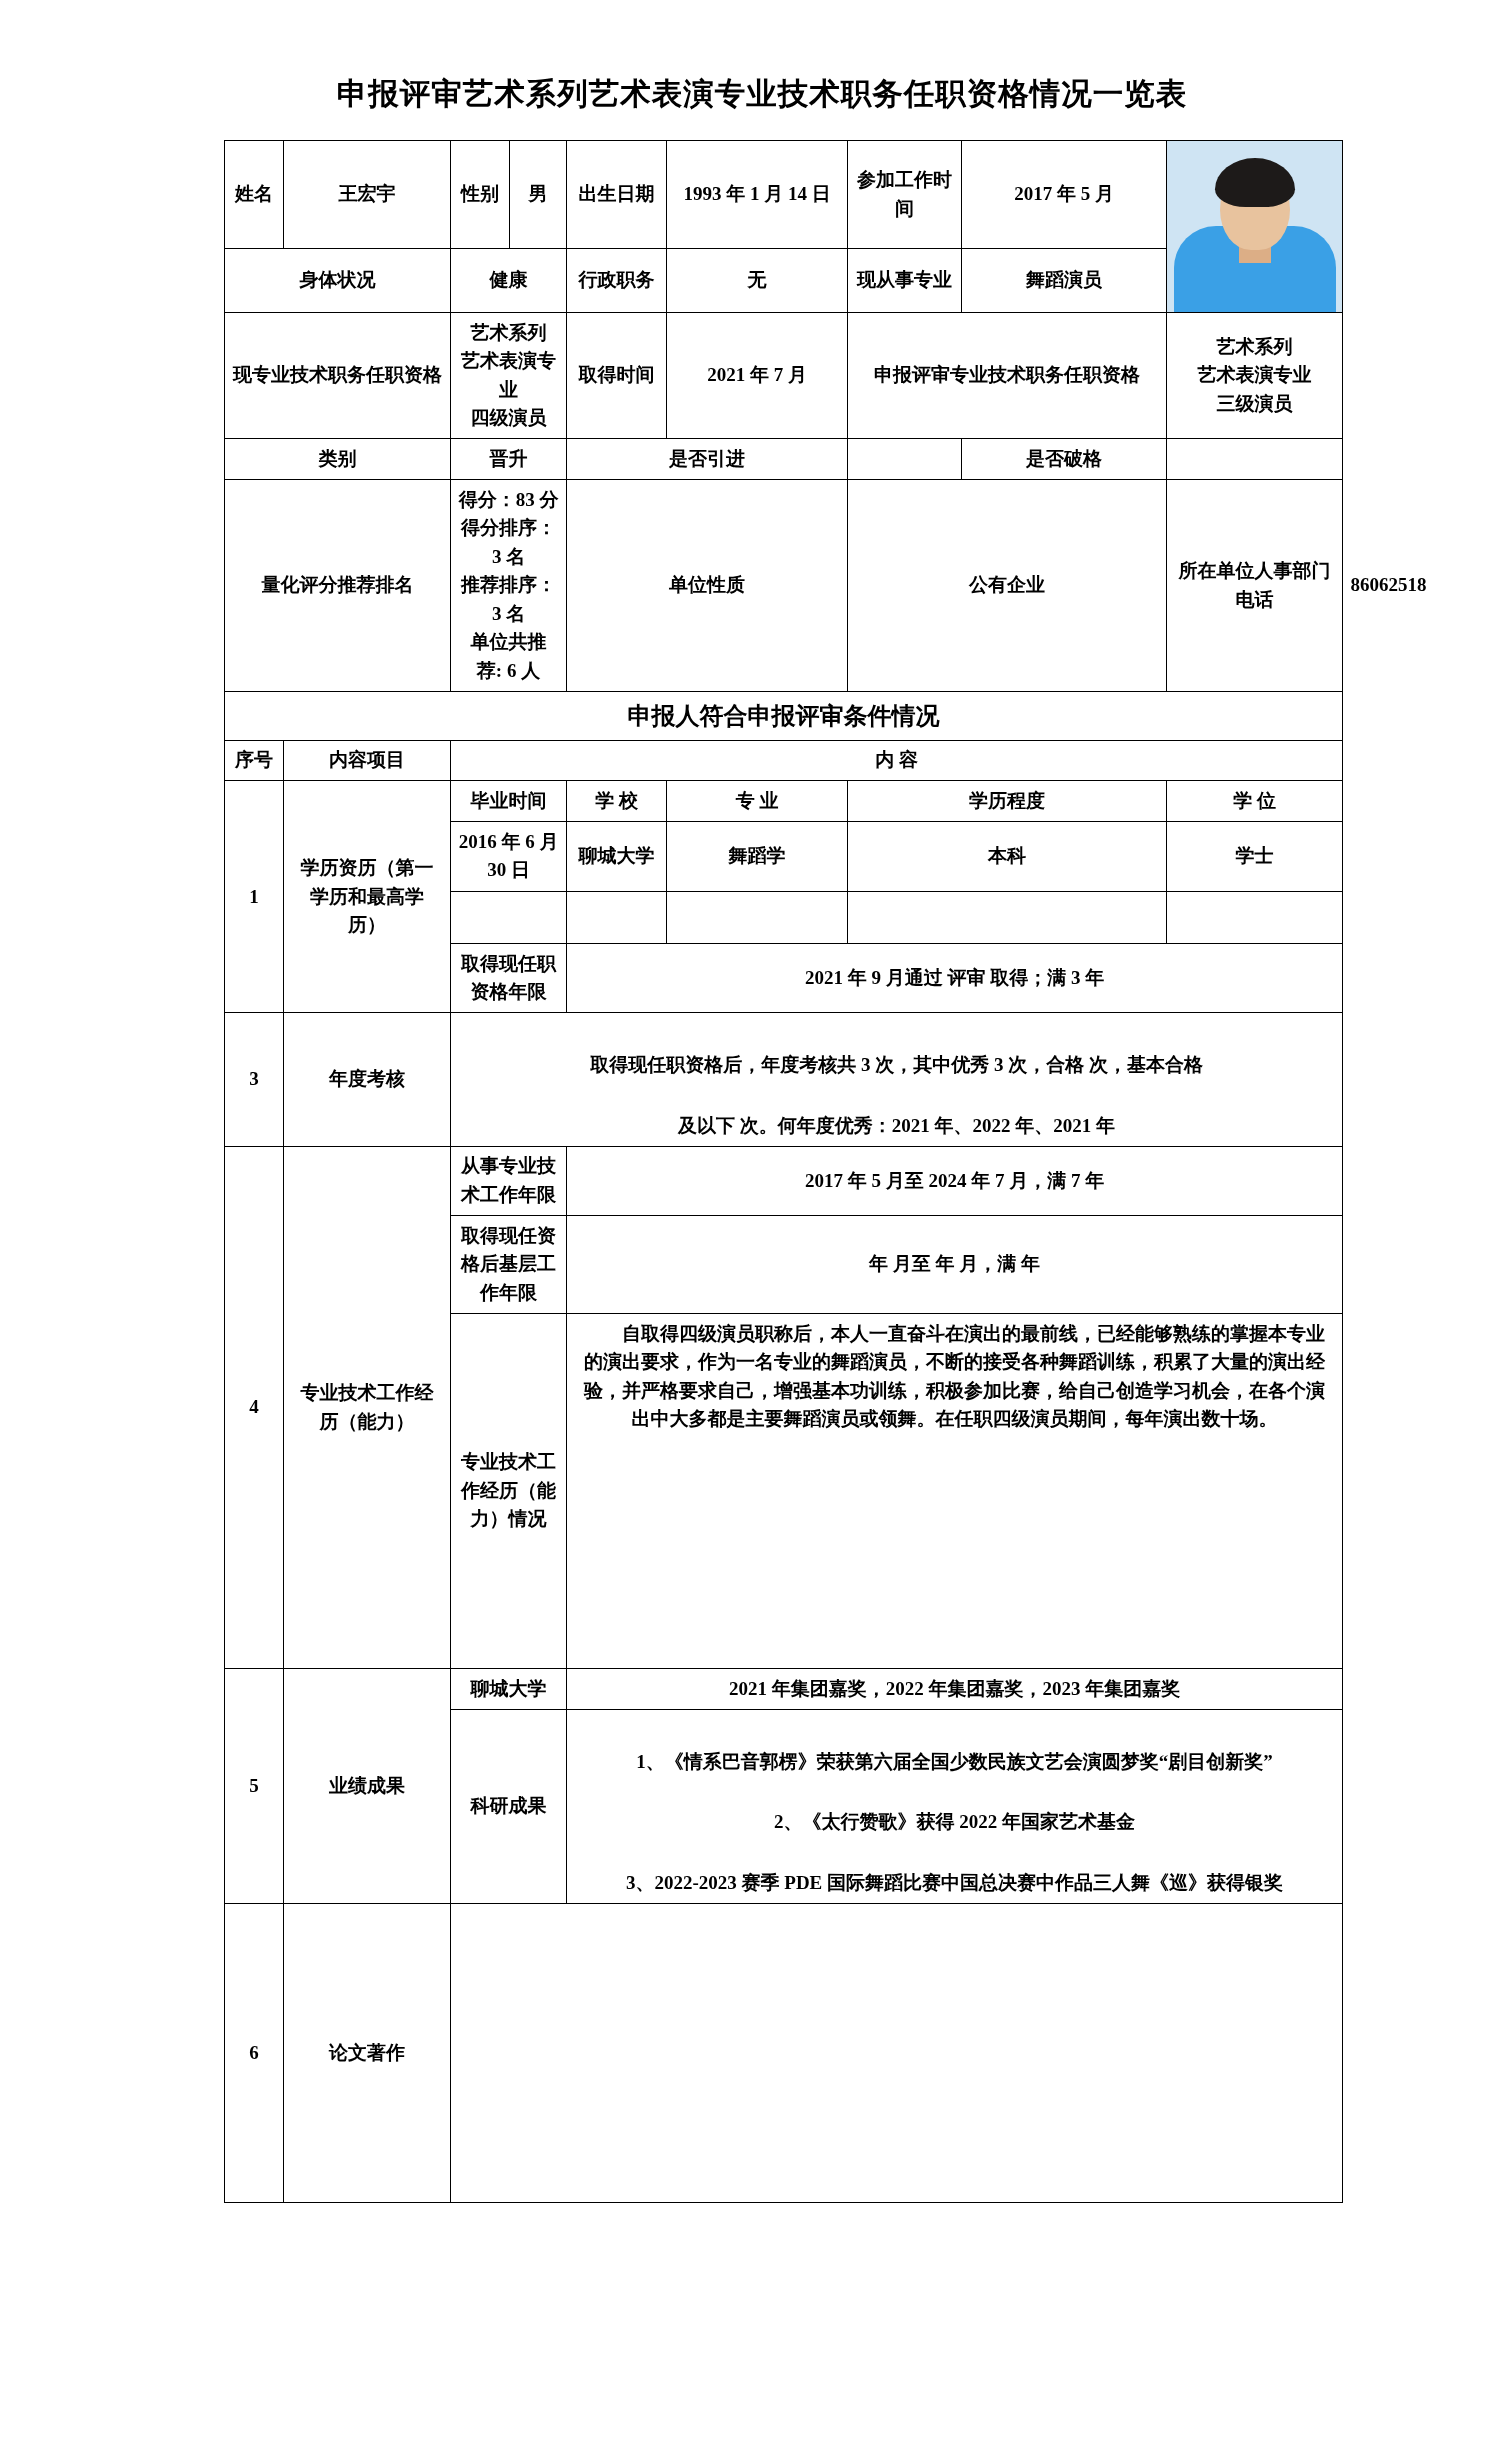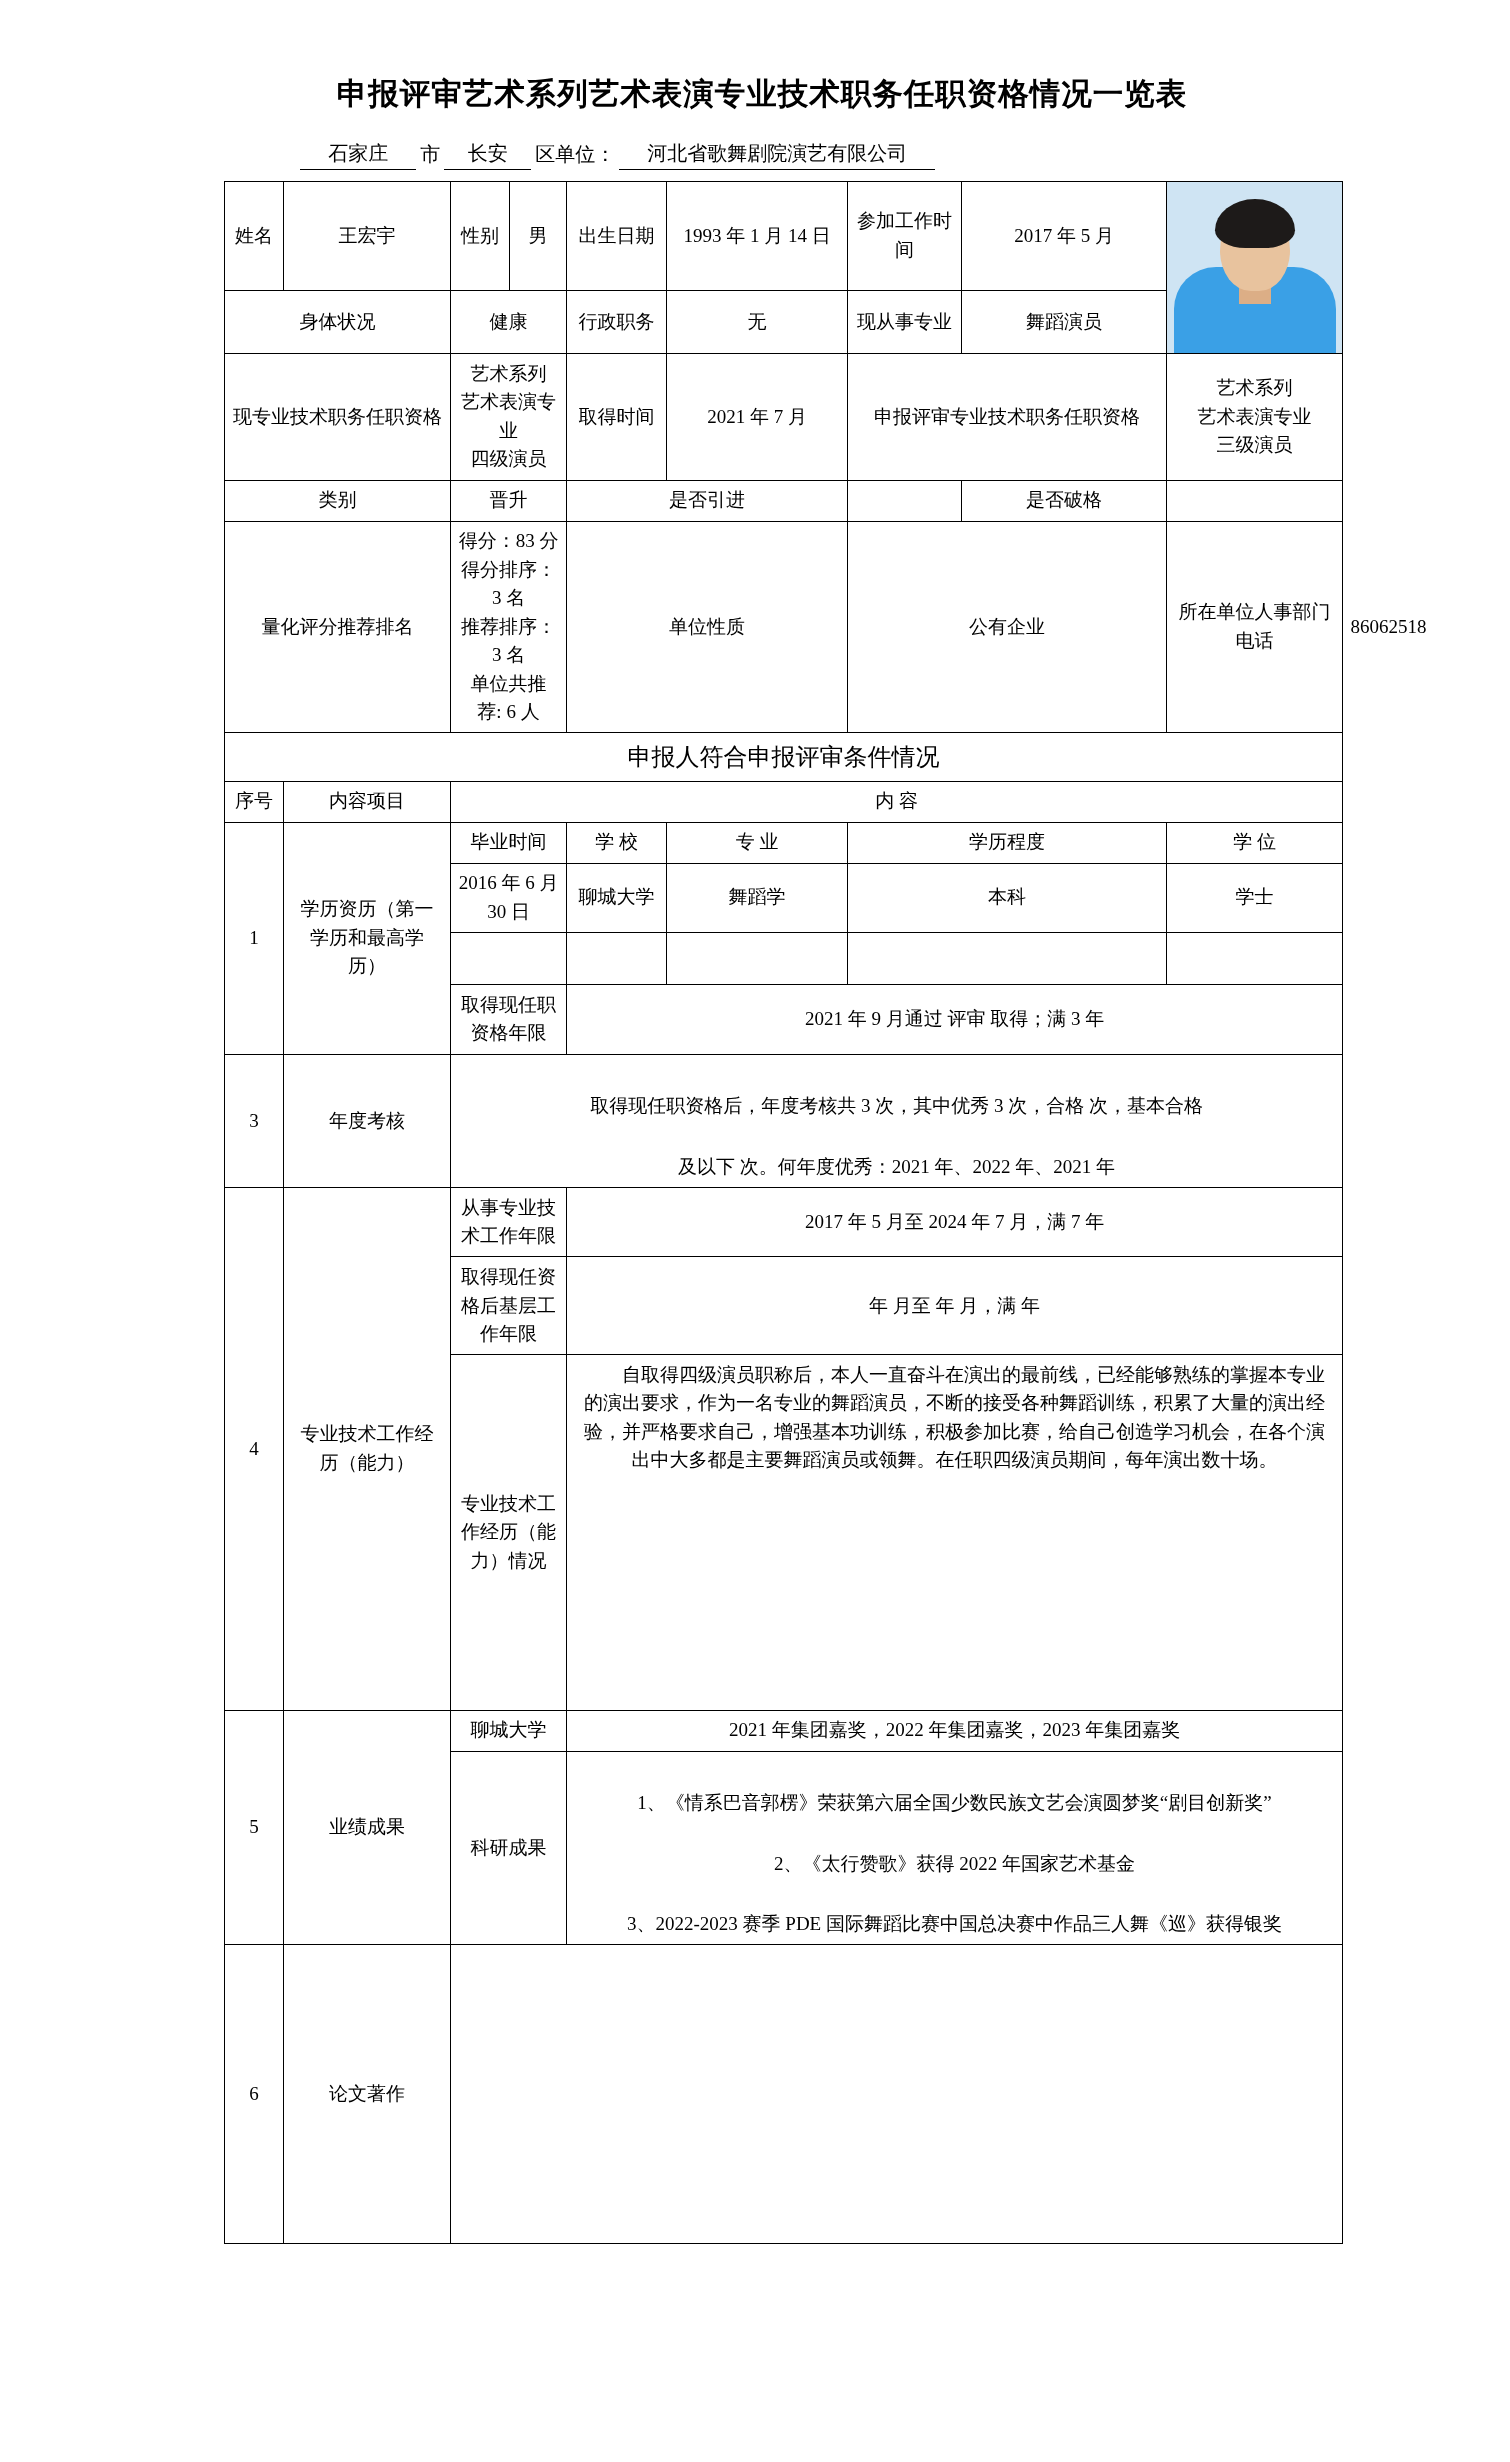--- a/index.html
+++ b/index.html
@@ -44,20 +44,21 @@
   }
   .ul-plain {
     display: inline-block;
     padding: 0 3.8px 1.9px 3.8px;
   }
   table.main {
     width: 100%;
     border-collapse: collapse;
     table-layout: fixed;
     font-size: 19px;
+    font-weight: bold;
   }
   table.main td {
     border: 1.2px solid #000;
     padding: 5.7px 7.6px;
     vertical-align: middle;
     text-align: center;
     line-height: 1.5;
   }
   td.l { text-align: left; }
   .photo-cell {
@@ -127,27 +128,20 @@
   .big-empty { height: 286px; }
   .sec-title { font-size: 24px; }
 </style>
 </head>
 <body>
 
 <div class="page">
 
   <div class="doc-title">申报评审艺术系列艺术表演专业技术职务任职资格情况一览表</div>
 
-  <div class="unit-line">
-    <span class="ul-seg" style="min-width:105px">石家庄</span>
-    <span class="ul-plain">市</span>
-    <span class="ul-seg" style="min-width:76px">长安</span>
-    <span class="ul-plain">区单位：</span>
-    <span class="ul-seg" style="min-width:305px">河北省歌舞剧院演艺有限公司</span>
-  </div>
 
   <table class="main">
     <colgroup>
       <col style="width:59px">
       <col style="width:167px">
       <col style="width:59px">
       <col style="width:57px">
       <col style="width:100px">
       <col style="width:181px">
       <col style="width:114px">

